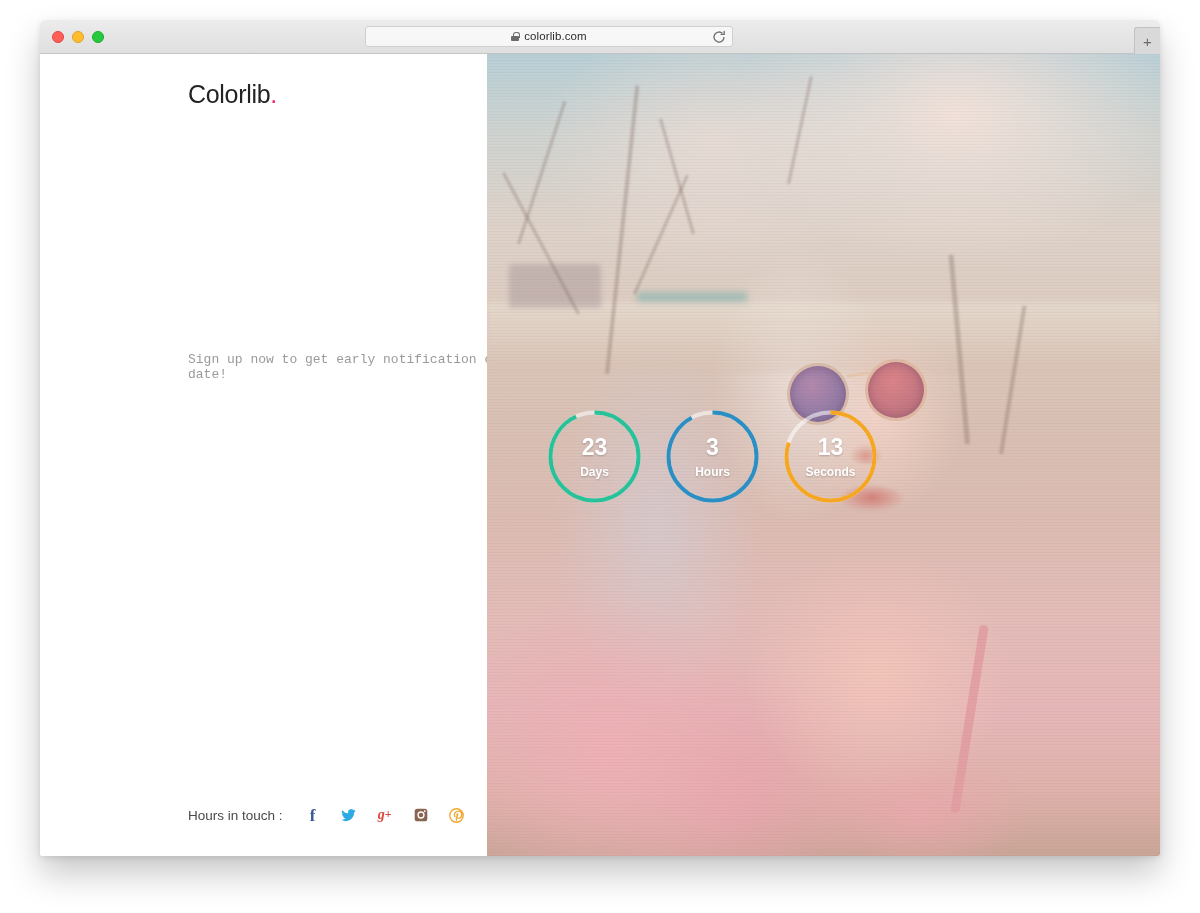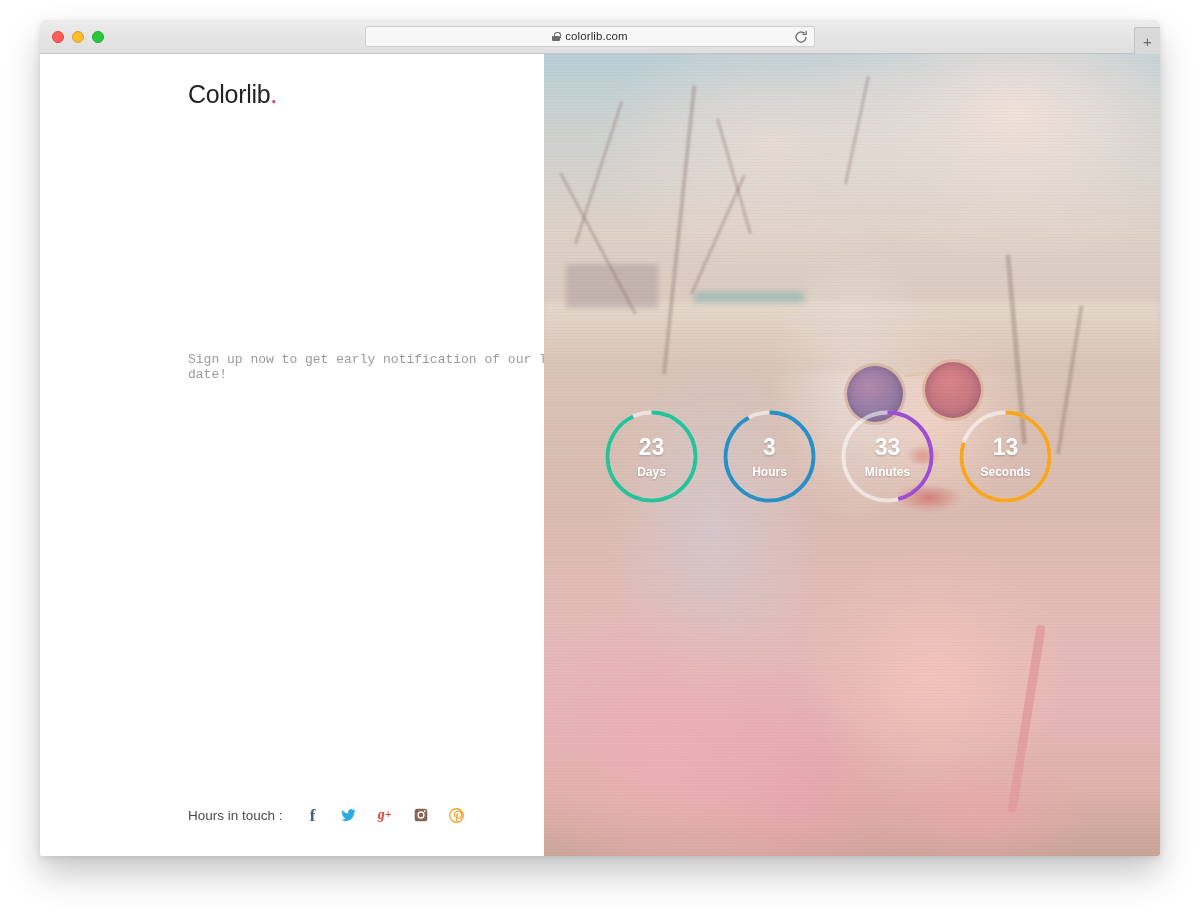--- a/index.html
+++ b/index.html
@@ -46,21 +46,21 @@
     display: block;
   }
   .tl-close  { background: #ff5f57; border: 1px solid #e0443e; }
   .tl-min    { background: #ffbd2e; border: 1px solid #dea123; }
   .tl-max    { background: #28c940; border: 1px solid #1aad2b; }
 
   .addressbar {
     position: absolute;
     left: 325px;
     top: 6px;
-    width: 450px;
+    width: 368px;
     height: 21px;
     background: #f7f7f7;
     border: 1px solid #cfcfd1;
     border-radius: 3px;
     display: flex;
     align-items: center;
     justify-content: center;
     gap: 5px;
   }
   .lock-icon {
@@ -123,21 +123,21 @@
   .viewport {
     position: relative;
     height: 802px;
     display: flex;
     background: #ffffff;
   }
 
   
   .left-pane {
     position: relative;
-    width: 504px;
+    width: 447px;
     flex: none;
     background: #ffffff;
     padding: 0;
   }
 
   .logo {
     position: absolute;
     left: 148px;
     top: 26px;
     font-size: 25px;
@@ -530,28 +530,20 @@
 
         <div class="cd-unit">
           <svg viewBox="0 0 95 95">
             <circle class="cd-track" cx="47.5" cy="47.5" r="44"></circle>
             <circle class="cd-arc" cx="47.5" cy="47.5" r="44" stroke-dasharray="276.46015351590177" stroke-dashoffset="22.11681228127213" style="stroke: rgb(43, 143, 196);"></circle>
           </svg>
           <span class="cd-value">3</span>
           <span class="cd-label">Hours</span>
         </div>
 
-        <div class="cd-unit">
-          <svg viewBox="0 0 95 95">
-            <circle class="cd-track" cx="47.5" cy="47.5" r="44"></circle>
-            <circle class="cd-arc" cx="47.5" cy="47.5" r="44" stroke-dasharray="276.46015351590177" stroke-dashoffset="149.28848289858698" style="stroke: rgb(155, 79, 209);"></circle>
-          </svg>
-          <span class="cd-value">33</span>
-          <span class="cd-label">Minutes</span>
-        </div>
 
         <div class="cd-unit">
           <svg viewBox="0 0 95 95">
             <circle class="cd-track" cx="47.5" cy="47.5" r="44"></circle>
             <circle class="cd-arc" cx="47.5" cy="47.5" r="44" stroke-dasharray="276.46015351590177" stroke-dashoffset="55.29203070318034" style="stroke: rgb(245, 166, 35);"></circle>
           </svg>
           <span class="cd-value">13</span>
           <span class="cd-label">Seconds</span>
         </div>
 

